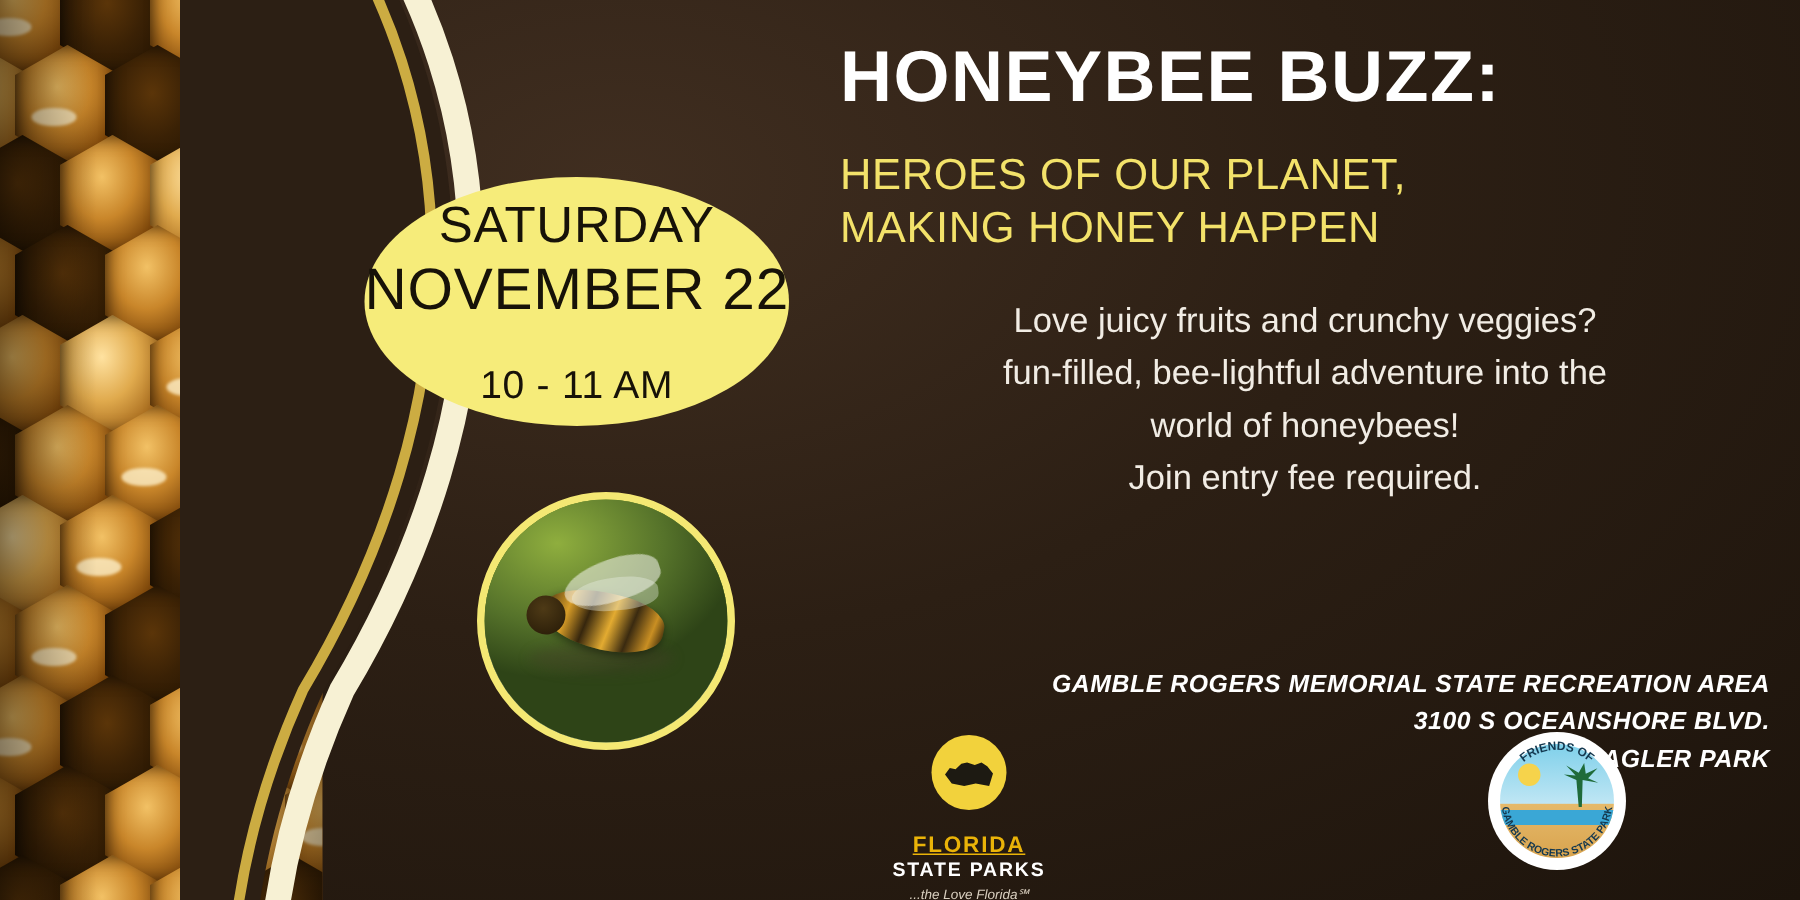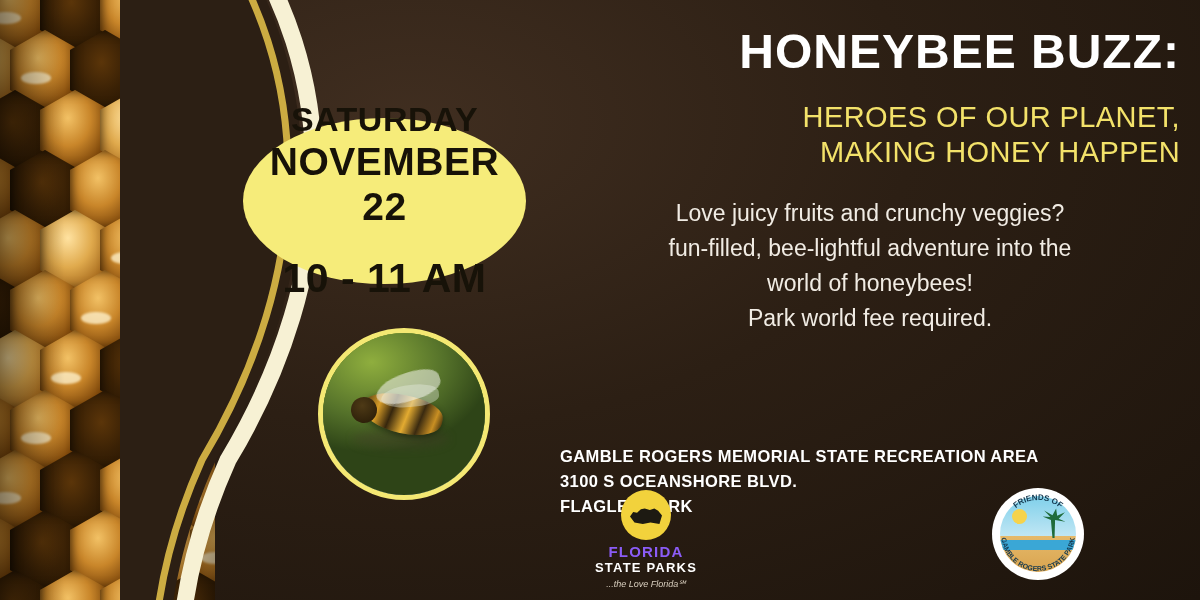--- a/index.html
+++ b/index.html
@@ -84,26 +84,26 @@
     display: flex;
     flex-direction: column;
     align-items: center;
     justify-content: center;
     color: #171208;
     text-align: center;
     line-height: 1.16;
     letter-spacing: 0.5px;
   }
   .date-badge div {
-    font-weight: 700;
+    font-weight: 400;
     font-size: 33px;
   }
   .date-badge .l1 { font-size: 34px; }
   .date-badge .l2 { font-size: 39px; }
-  .date-badge .l3 { font-size: 41px; margin-top: 25px; }
+  .date-badge .l3 { font-size: 26px; margin-top: 25px; }
 
   
   .bee-circle {
     position: absolute;
     left: 318px; top: 328px;
     width: 162px; height: 162px;
     border-radius: 50%;
     border: 5px solid #f4e873;
     overflow: hidden;
     background: #6c8a2a;
@@ -155,21 +155,21 @@
     border-radius: 50%;
     background: rgba(70,60,40,0.35);
     filter: blur(4px);
   }
 
   
   .headline {
     position: absolute;
     left: 560px; top: 26px;
     width: 620px;
-    text-align: right;
+    text-align: left;
   }
   .title-main {
     color: #ffffff;
     font-size: 48px;
     font-weight: 700;
     letter-spacing: 1px;
     line-height: 1.08;
     margin: 0;
   }
   .title-sub {
@@ -190,26 +190,27 @@
     color: #f1ece4;
     font-size: 23px;
     line-height: 1.52;
   }
 
   
   .venue {
     position: absolute;
     left: 560px; top: 444px;
     width: 620px;
-    text-align: left;
+    text-align: right;
     color: #ffffff;
     font-size: 16.5px;
     font-weight: 700;
     letter-spacing: 0.4px;
     line-height: 1.52;
+    font-style: italic;
   }
 
   
   .fsp-logo {
     position: absolute;
     left: 588px; top: 490px;
     width: 116px; height: 92px;
     text-align: center;
   }
   .fsp-disc {
@@ -221,25 +222,26 @@
     overflow: hidden;
   }
   .fsp-panther {
     position: absolute;
     left: 9px; top: 14px;
     width: 32px; height: 20px;
     background: #1d1a12;
     clip-path: polygon(0% 62%, 10% 40%, 22% 44%, 34% 26%, 46% 22%, 62% 30%, 76% 22%, 88% 34%, 100% 58%, 92% 100%, 64% 92%, 40% 100%, 14% 92%);
   }
   .fsp-name {
-    color: #8b5cf6;
+    color: #eab308;
     font-size: 15px;
     font-weight: 700;
     letter-spacing: 1.2px;
-    margin-top: 3px;
+    margin-top: 15px;
+    text-decoration: underline;
   }
   .fsp-name2 {
     color: #ffffff;
     font-size: 13px;
     font-weight: 700;
     letter-spacing: 1.2px;
   }
   .fsp-tag {
     color: #d9cfbf;
     font-size: 9px;
@@ -405,21 +407,21 @@
     <h2 class="title-sub">
       <span class="nowrap">HEROES OF OUR PLANET,</span><br>
       <span class="nowrap">MAKING HONEY HAPPEN</span>
     </h2>
   </div>
 
   <div class="blurb">
     <div>Love juicy fruits and crunchy veggies?</div>
     <div>fun-filled, bee-lightful adventure into the</div>
     <div>world of honeybees!</div>
-    <div>Park world fee required.</div>
+    <div>Join entry fee required.</div>
   </div>
 
   <div class="venue">
     <div>GAMBLE ROGERS MEMORIAL STATE RECREATION AREA</div>
     <div>3100 S OCEANSHORE BLVD.</div>
     <div>FLAGLER PARK</div>
   </div>
 
   <div class="fsp-logo">
     <div class="fsp-disc">

